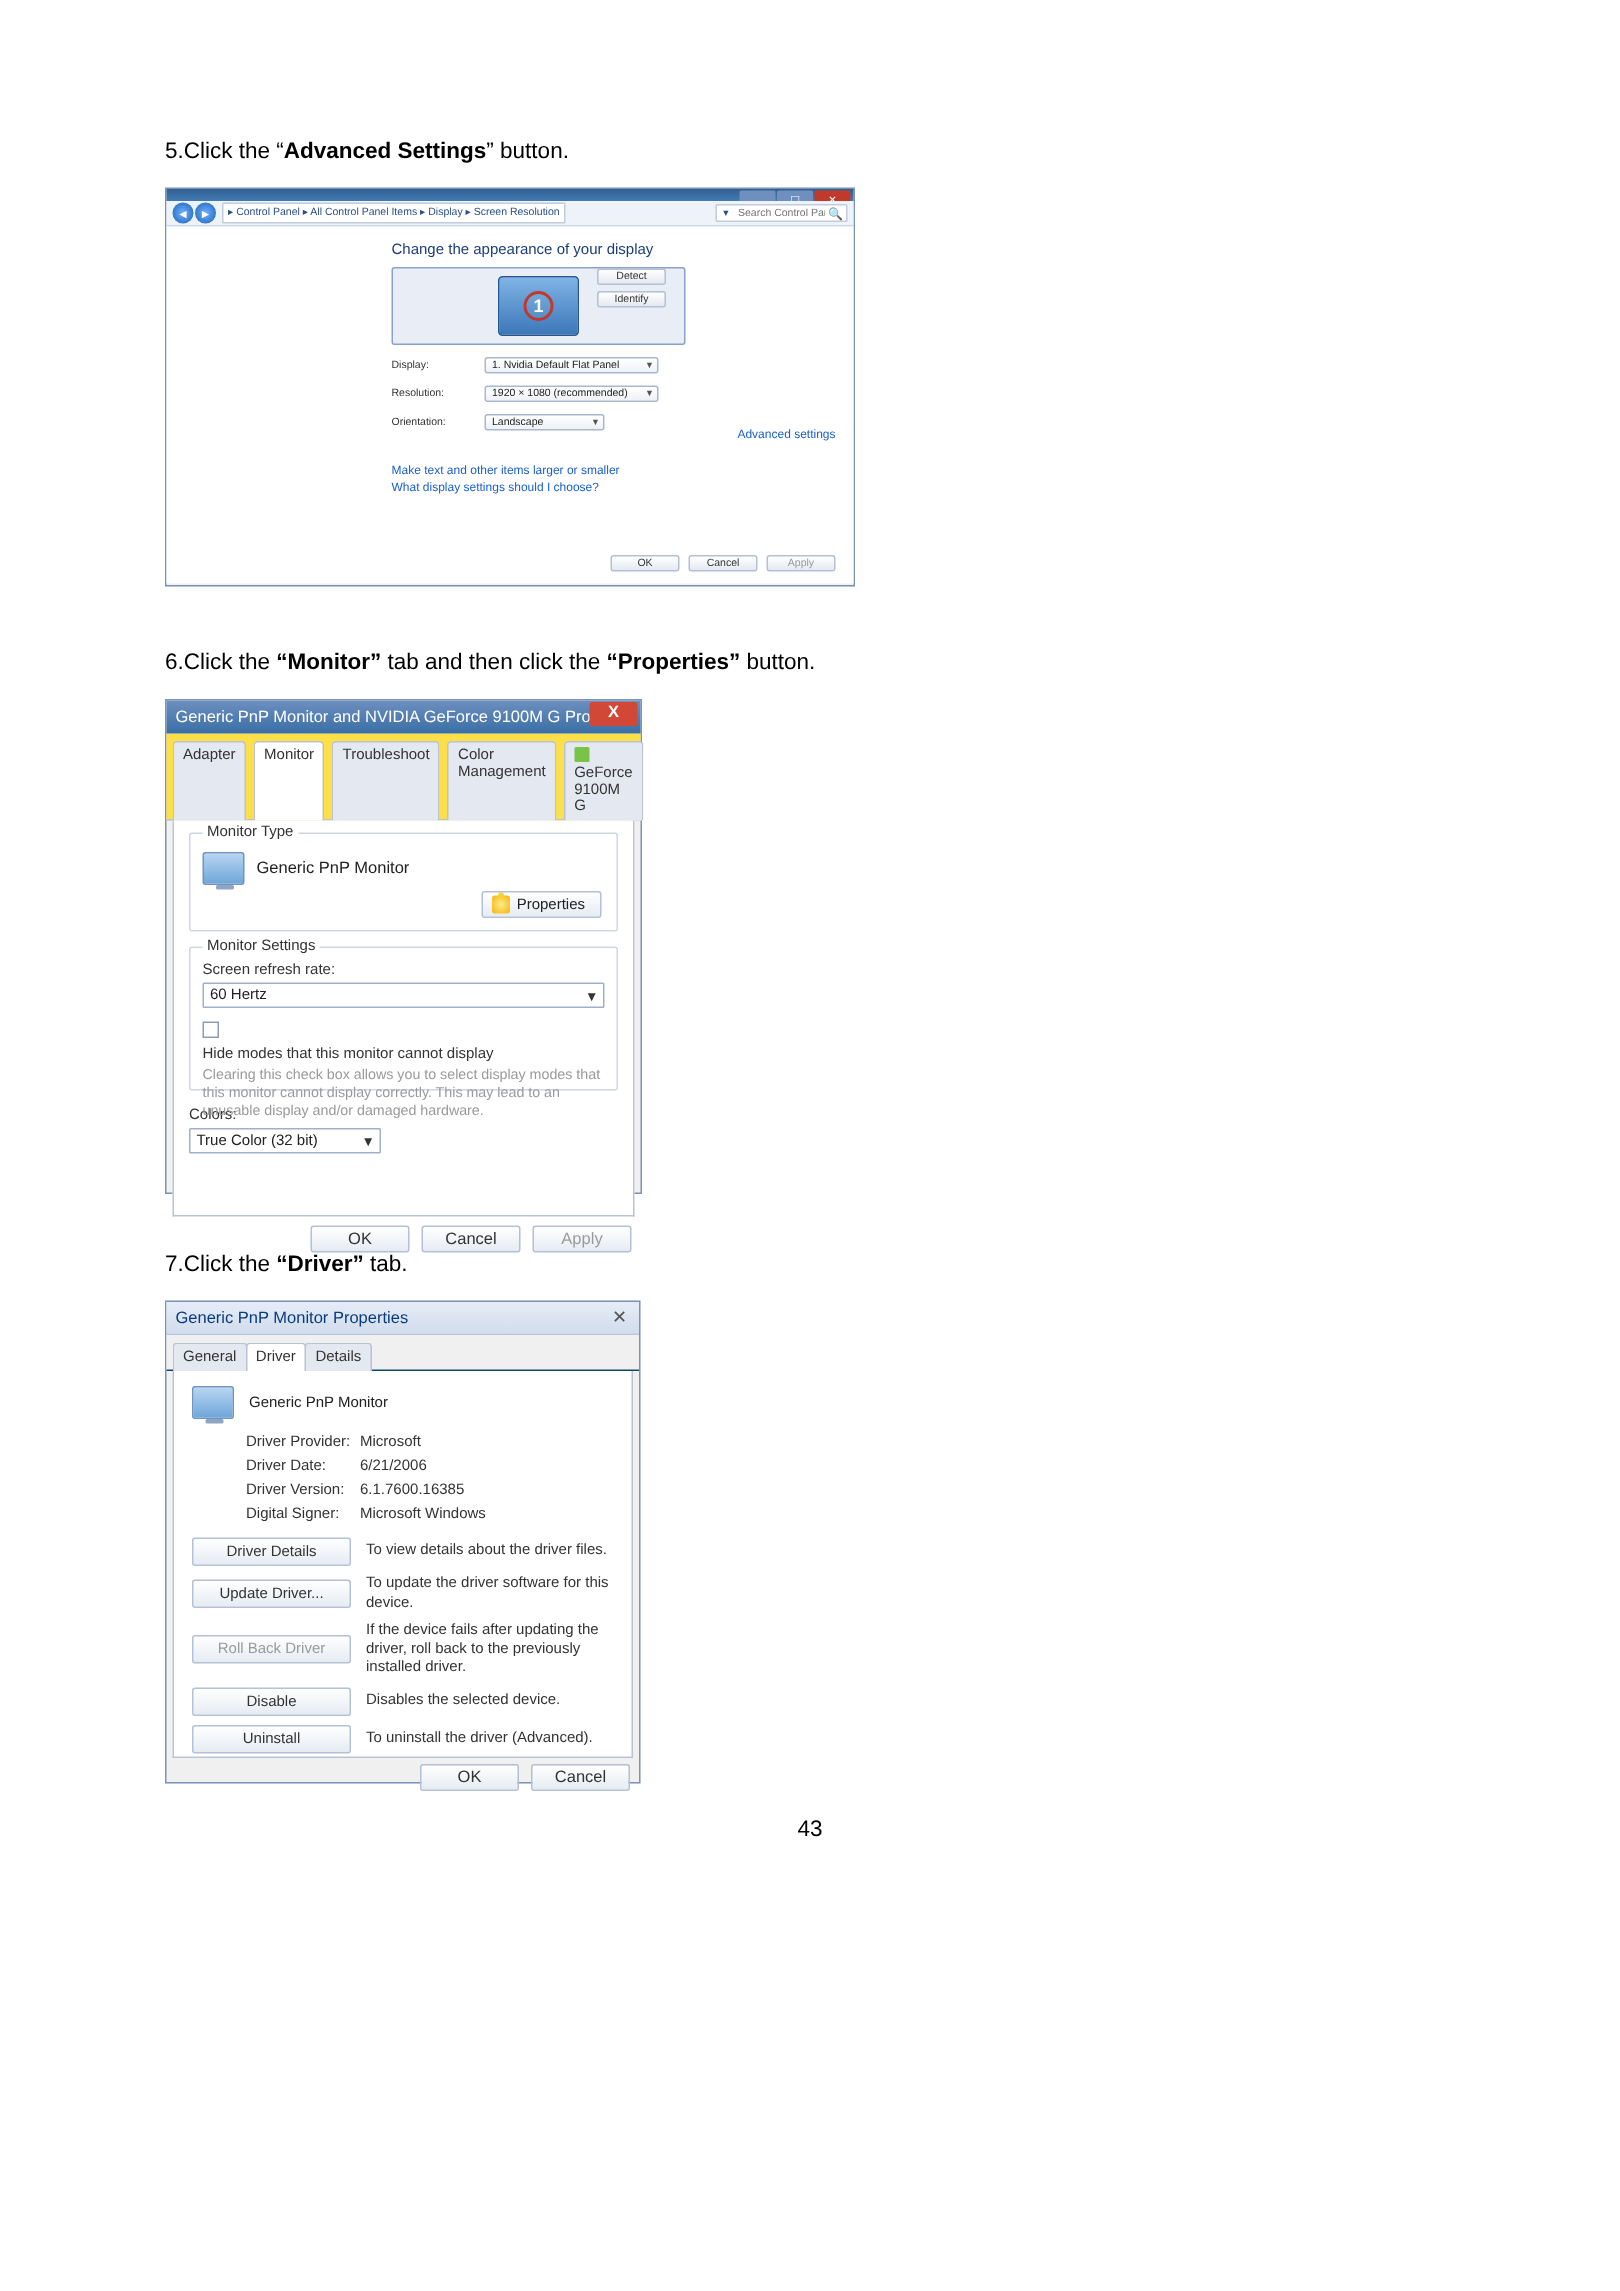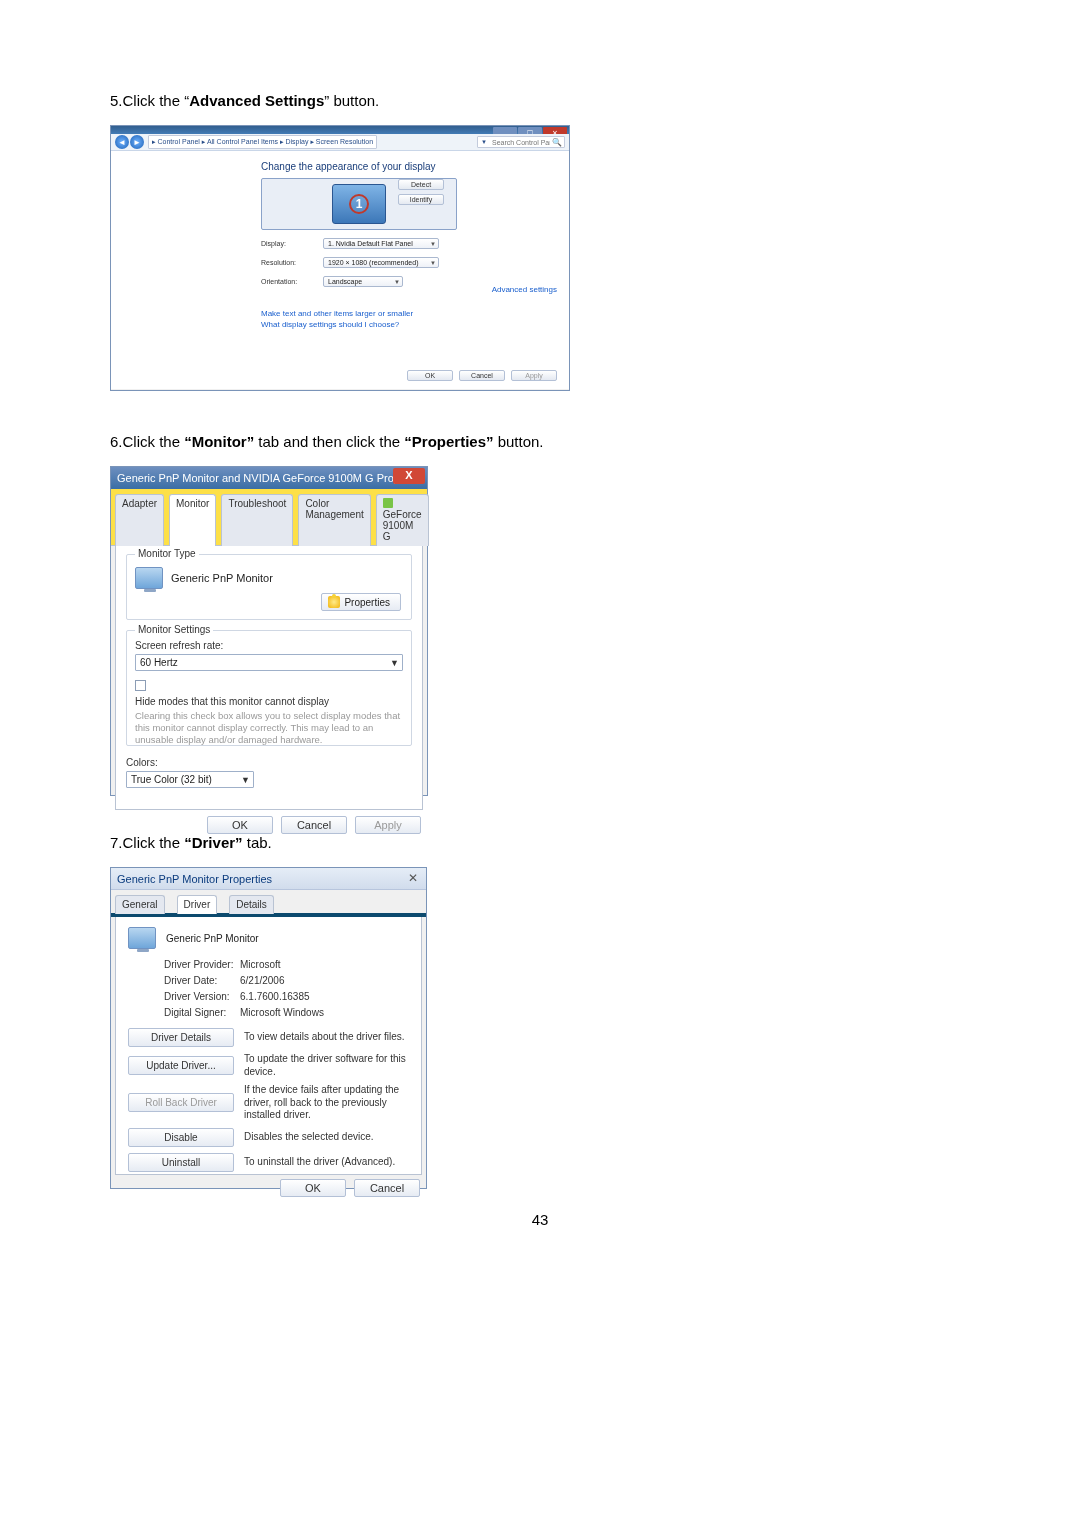--- a/index.html
+++ b/index.html
@@ -60,21 +60,21 @@
   .chk{display:flex;align-items:flex-start;gap:5px;margin-top:8px;font-size:10px;color:#333;flex-direction:column;}
   .chkbox{width:11px;height:11px;border:1px solid #8c9db5;background:#fff;flex:none;margin-top:1px;}
   .grey{color:#9a9a9a;font-size:9.5px;margin-top:3px;line-height:1.25;}
   .dlgbtns{display:flex;gap:8px;justify-content:flex-end;padding:6px 6px 6px 0;}
   .dlgbtn{border:1px solid #b3c0d6;background:linear-gradient(#fff,#e6ebf3);border-radius:2px;padding:2px 0;width:66px;text-align:center;font-size:11px;color:#333;}
   .dlgbtn.dis{color:#9a9a9a;}
   
   #drv-win{width:317px;height:322px;margin-bottom:20px;position:relative;}
   #drv-win .titlebar{background:linear-gradient(#e5edf7,#d1dcec);color:#0a3b7e;border-bottom:1px solid #b7c5dd;}
   #drv-win .closex{position:absolute;right:6px;top:4px;width:14px;height:14px;text-align:center;line-height:12px;color:#555;font-size:12px;}
-  #drv-win .tabs{display:flex;padding:4px 4px 0 4px;gap:13px;background:#f0f0f0;font-size:10px;border-bottom:4px solid #0c4a6e;}
+  #drv-win .tabs{display:flex;padding:4px 4px 0 4px;gap:0;background:#f0f0f0;font-size:10px;border-bottom:1px solid #0c4a6e;}
   #drv-win .tabbody{background:#fff;border:1px solid #b9c3d3;border-top:none;margin:0 4px;height:258px;padding:10px 12px 6px 12px;position:relative;}
   #drv-win .head{display:flex;align-items:center;gap:10px;}
   #drv-win .info{margin:10px 0 10px 36px;font-size:10px;color:#333;}
   #drv-win .info .r{display:flex;margin-bottom:5px;}
   #drv-win .info .r .k{width:76px;}
   #drv-win .btnrow{display:flex;align-items:center;gap:10px;margin-bottom:6px;}
   #drv-win .actbtn{border:1px solid #b3c0d6;background:linear-gradient(#fff,#e6ebf3);border-radius:2px;padding:3px 0;width:106px;text-align:center;font-size:10px;color:#333;flex:none;}
   #drv-win .actbtn.dis{color:#9a9a9a;}
   #drv-win .desc{font-size:10px;color:#333;line-height:1.25;}
   #drv-win .okrow{display:flex;gap:8px;justify-content:flex-end;margin:4px 6px 4px 0;}
@@ -164,21 +164,21 @@
         <span class="grouplabel">Monitor Type</span>
         <div class="monline">
           <span class="monicon"></span>
           <span>Generic PnP Monitor</span>
         </div>
         <span class="propbtn">
             <span class="s"></span>
             <span>Properties</span>
           </span>
       </div>
-      <div class="group" style="height:116px;">
+      <div class="group" style="height:96px;">
         <span class="grouplabel">Monitor Settings</span>
         <label class="sm">Screen refresh rate:</label>
         <div class="selectbox"><span>60 Hertz</span><span class="ar">▼</span></div>
         <div class="chk">
           <span class="chkbox"></span>
           <span>Hide modes that this monitor cannot display</span>
         </div>
         <div class="grey">Clearing this check box allows you to select display modes that this monitor cannot display correctly. This may lead to an unusable display and/or damaged hardware.</div>
       </div>
       <label class="sm">Colors:</label>

